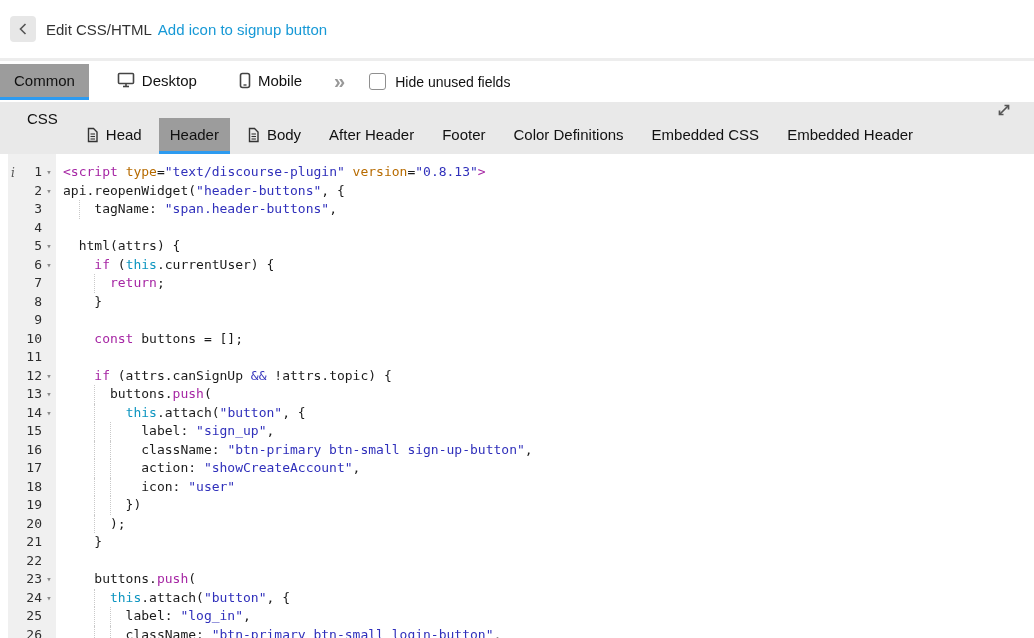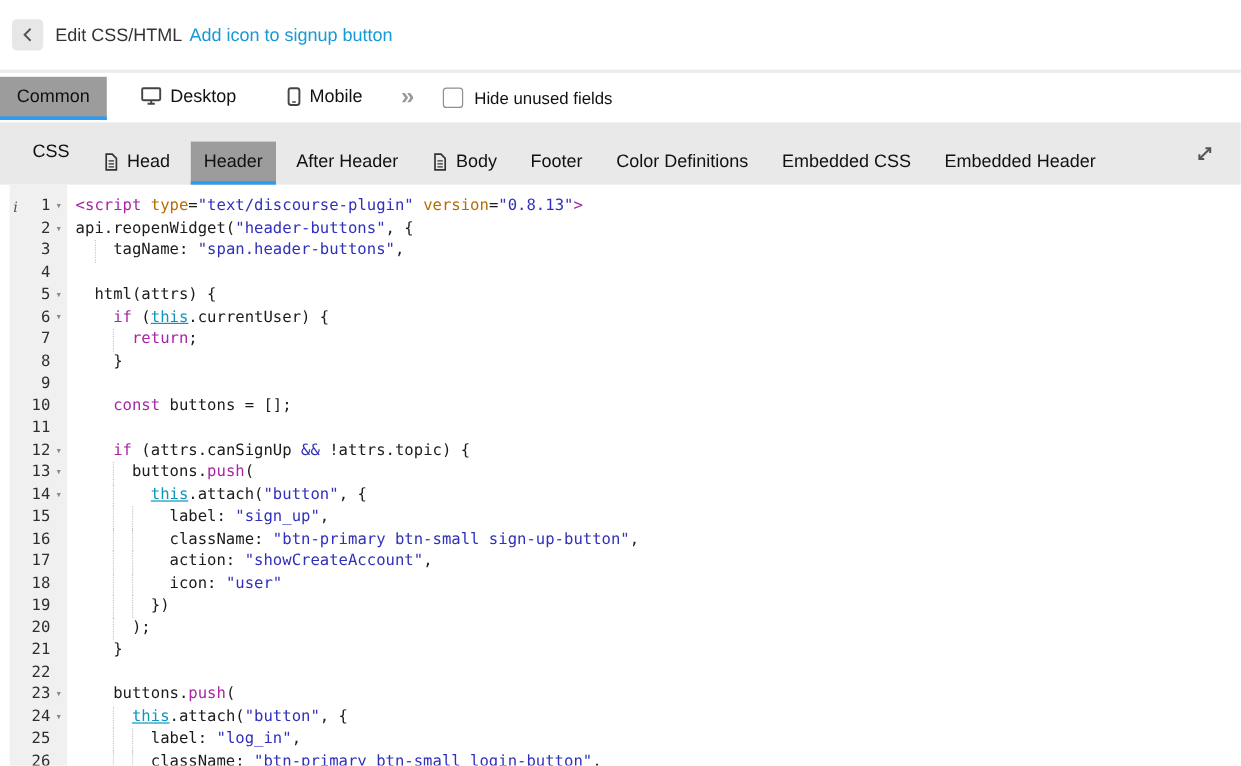--- a/index.html
+++ b/index.html
@@ -15,42 +15,42 @@
   
   .devrow{height:41px;display:flex;align-items:center;background:#fff;}
   .devtab{display:flex;align-items:center;gap:7px;font-size:15px;color:#111;padding:8px 14px;cursor:pointer;border-bottom:3px solid transparent;}
   .devtab.active{background:var(--tab-active-bg);border-bottom:3px solid var(--accent);}
   .devtab + .devtab{margin-left:14px;}
   .chevs{color:#999;font-size:20px;font-weight:bold;margin:0 14px 0 18px;cursor:pointer;letter-spacing:-2px;}
   .hidegrp{display:flex;align-items:center;gap:9px;margin-left:12px;}
   .cbx{width:15px;height:15px;border:1px solid #8f8f8f;border-radius:3px;background:#fff;cursor:pointer;}
   .hidelbl{font-size:14px;color:#111;}
   
-  .secrow{height:52px;background:var(--bar-bg);display:flex;align-items:center;padding:0 16px;}
+  .secrow{height:52px;background:var(--bar-bg);display:flex;align-items:flex-start;padding:0 16px;}
   .stab{display:flex;align-items:center;gap:7px;font-size:15px;color:#111;padding:8px 11px;cursor:pointer;border-bottom:3px solid transparent;white-space:nowrap;}
   .stab.active{background:var(--tab-active-bg);border-bottom:3px solid var(--accent);}
   .stab + .stab{margin-left:6px;margin-top:16px;}
   .expand{margin-left:auto;cursor:pointer;display:flex;align-items:center;padding-right:6px;}
   .icw{display:flex;align-items:center;}
   
   #editor{position:relative;height:508px;overflow:hidden;background:#fff;}
   .gutter-bg{position:absolute;left:8px;top:0;bottom:0;width:48px;background:var(--gutter);}
   #code-lines{position:relative;padding:9px 0 0 8px;}
   .cl{display:flex;height:18.5px;line-height:18.5px;font-family:"DejaVu Sans Mono",monospace;font-size:13px;}
   .gcell{width:48px;flex:none;display:flex;position:relative;color:#2e2e2e;}
   .num{width:34px;text-align:right;flex:none;}
   .fold{width:14px;flex:none;font-size:9px;color:#8a8a8a;text-align:center;line-height:18.5px;cursor:pointer;}
   .info{position:absolute;left:3px;top:1px;font-family:"DejaVu Serif",serif;font-style:italic;font-size:12px;color:#555;}
   .ccode{position:relative;padding-left:7px;white-space:pre;color:var(--plain);cursor:text;}
   .guide{position:absolute;top:0;height:100%;width:0;border-left:1px dotted #c9c9c9;}
   .tk-h,.tk-k,.tk-m{color:var(--kw);}
   .tk-a{color:var(--attr);}
   .tk-s{color:var(--str);}
   .tk-o{color:var(--op);}
-  .tk-t{color:var(--this);text-decoration:underline;}
+  .tk-t{color:var(--this);}
   .tk-p{color:var(--plain);}
   svg{display:block;}
 </style>
 </head>
 <body>
 
 <div class="topbar">
   <div class="backbtn">
     <span class="icw">
       <svg width="12" height="14" viewBox="0 0 12 14">
@@ -104,32 +104,32 @@
           <line x1="4.5" y1="9.5" x2="9" y2="9.5" stroke="#333" stroke-width="1.1"></line>
           <line x1="4.5" y1="12" x2="9" y2="12" stroke="#333" stroke-width="1.1"></line>
         </svg>
     </span>
     <span>Head</span>
   </div>
   <div class="stab active">
     <span>Header</span>
   </div>
   <div class="stab">
-    <span>After Header</span>
-  </div>
-  <div class="stab">
     <span class="icw">
       <svg width="13" height="16" viewBox="0 0 13 16">
           <path d="M2.5,1.5 h5 l3.5,3.5 v9.5 h-8.5 z" fill="none" stroke="#333" stroke-width="1.4"></path>
           <line x1="4.5" y1="7" x2="9" y2="7" stroke="#333" stroke-width="1.1"></line>
           <line x1="4.5" y1="9.5" x2="9" y2="9.5" stroke="#333" stroke-width="1.1"></line>
           <line x1="4.5" y1="12" x2="9" y2="12" stroke="#333" stroke-width="1.1"></line>
         </svg>
     </span>
     <span>Body</span>
+  </div>
+  <div class="stab">
+    <span>After Header</span>
   </div>
   <div class="stab">
     <span>Footer</span>
   </div>
   <div class="stab">
     <span>Color Definitions</span>
   </div>
   <div class="stab">
     <span>Embedded CSS</span>
   </div>

